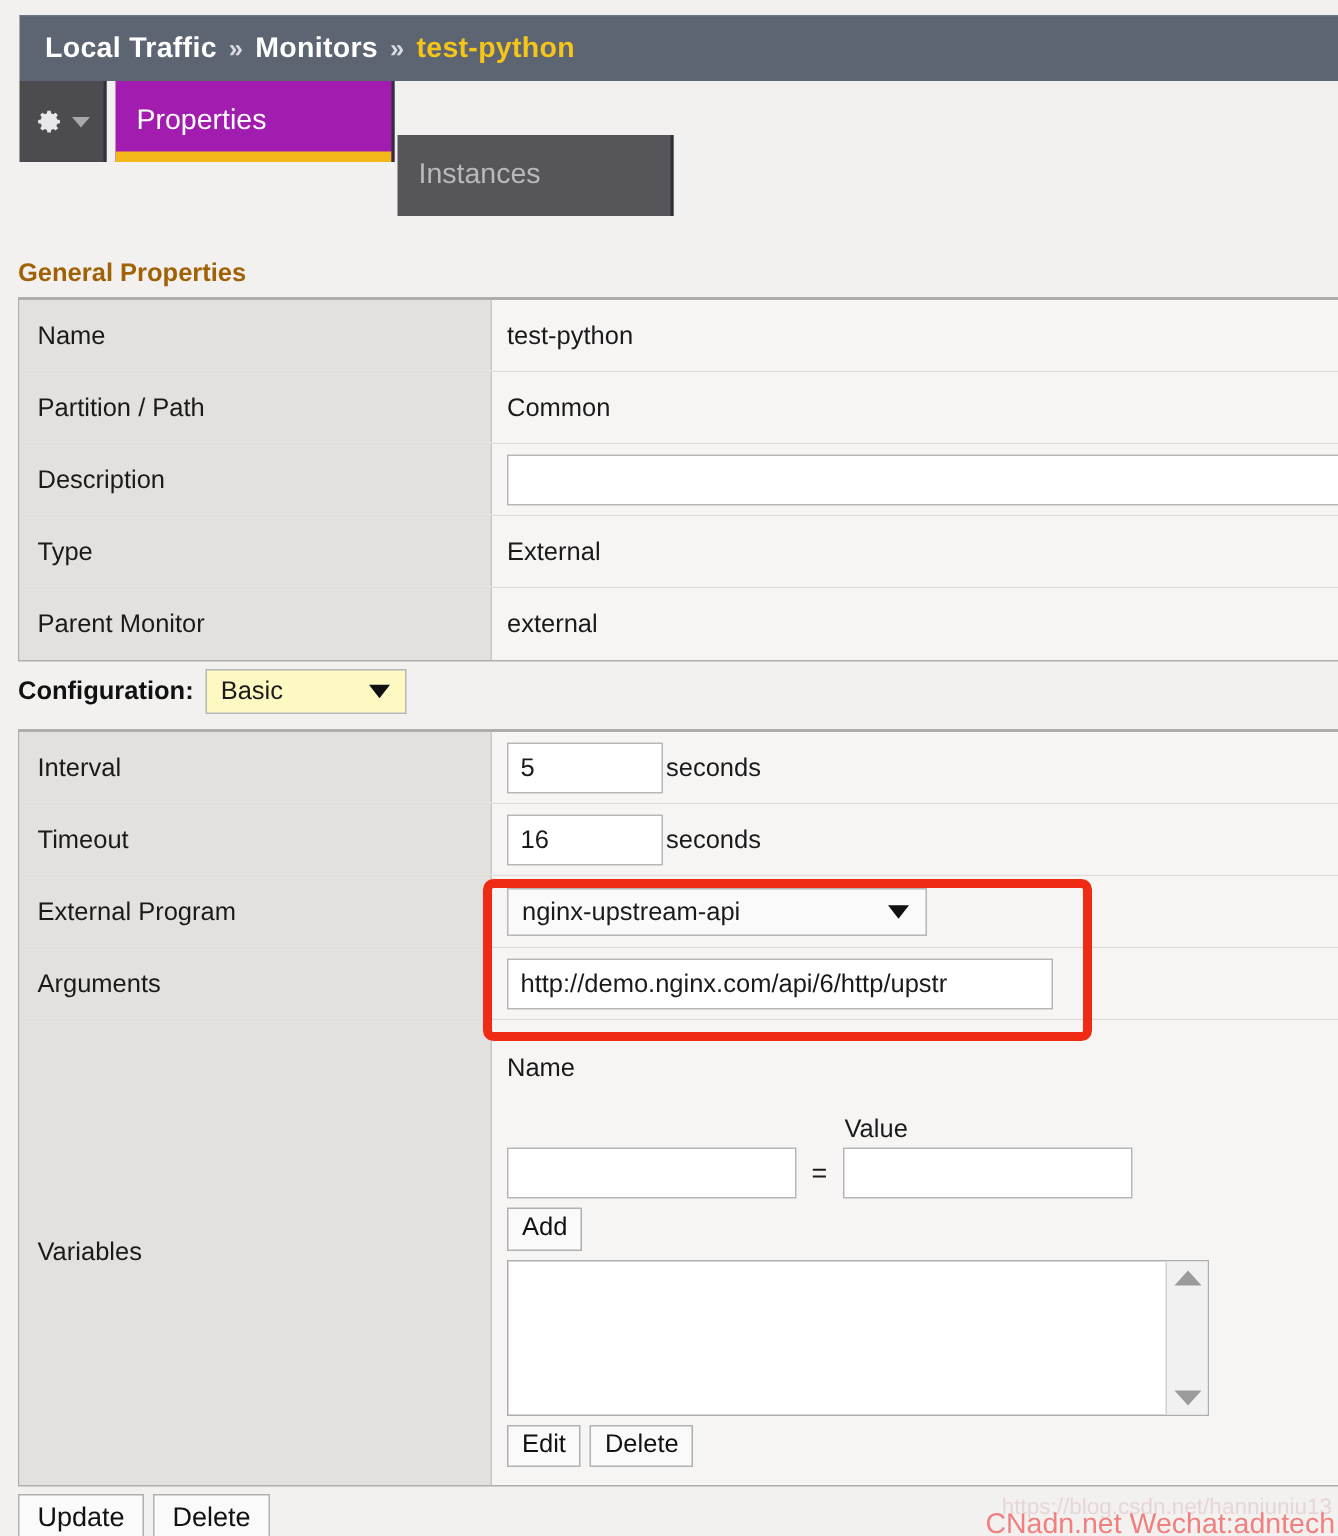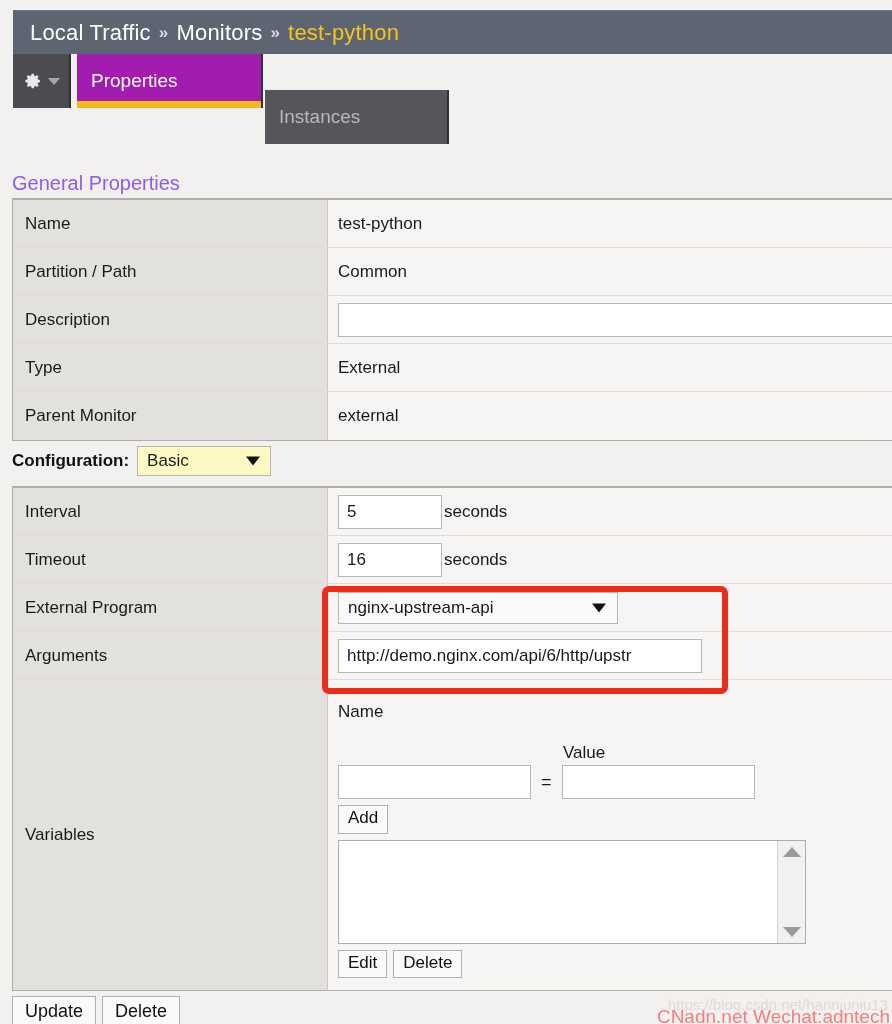--- a/index.html
+++ b/index.html
@@ -15,21 +15,21 @@
 
   
   .breadcrumb-bar {
     position: absolute; left: 13px; top: 10px; width: 879px; height: 44px;
     background: #5d6573;
     display: flex; align-items: center;
     padding-left: 17px;
     border-top: 1px solid #6e7683;
   }
   .crumb {
-    font-size: 22px; font-weight: normal; color: #ffffff;
+    font-size: 19px; font-weight: bold; color: #ffffff;
     letter-spacing: .2px; white-space: nowrap;
   }
   .crumb.sep { color: #d8dbe0; font-weight: bold; margin: 0 8px; font-size: 17px; }
   .crumb.current { color: #f5c518; }
 
   
   .tabbar {
     position: absolute; left: 13px; top: 54px; width: 879px; height: 56px;
   }
   .tab {
@@ -49,21 +49,21 @@
   .tab-underline {
     position: absolute; left: 0; bottom: 0; width: 100%; height: 7px;
     background: #f5b81a;
   }
   .gear-glyph { width: 20px; height: 20px; display: block; }
   .chev { width: 0; height: 0; border-left: 6px solid transparent;
           border-right: 6px solid transparent; border-top: 7px solid #a8a8ac; }
 
   
   .section-title {
-    position: absolute; font-size: 20px; font-weight: normal; color: #8b5cf6;
+    position: absolute; font-size: 17px; font-weight: bold; color: #a16207;
   }
   #general-title { left: 12px; top: 172px; }
 
   .config-row { position: absolute; left: 12px; top: 446px;
                 display: flex; align-items: center; gap: 8px; }
   .config-label { font-size: 17px; font-weight: bold; color: #111; }
   .select-box {
     position: relative; width: 134px; height: 30px;
     background: #fef9c3; border: 1px solid #b6b6b6;
     display: flex; align-items: center; padding-left: 9px;

